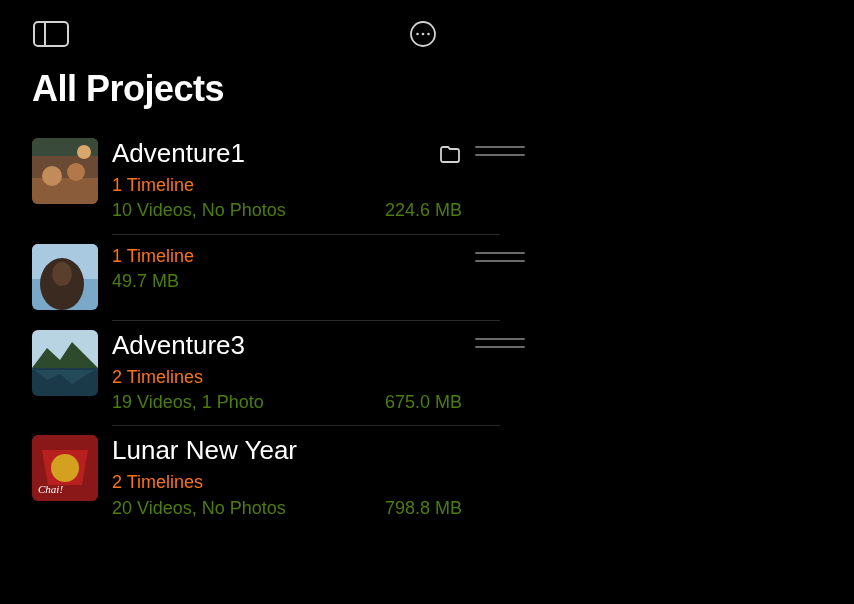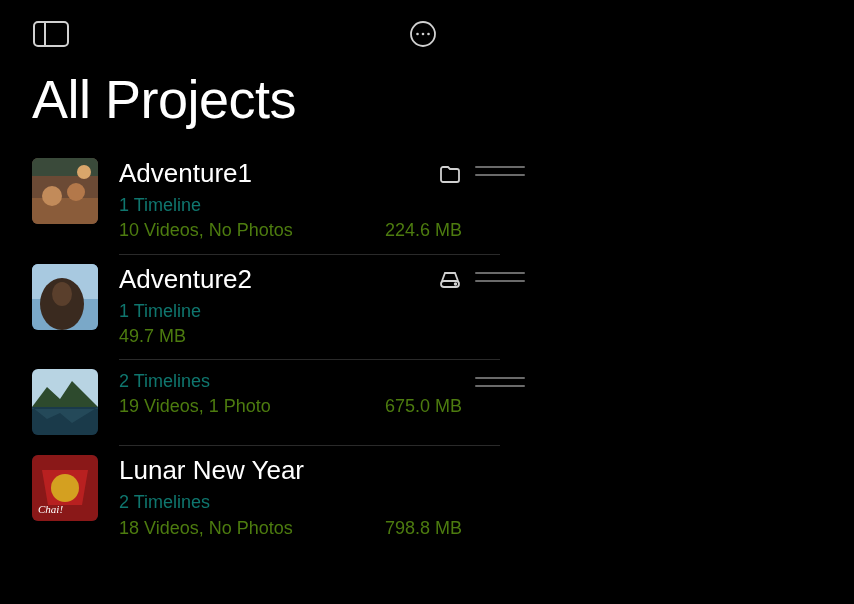--- a/index.html
+++ b/index.html
@@ -30,22 +30,22 @@
     .icon-btn {
       width: 38px;
       height: 28px;
       display: flex;
       align-items: center;
       justify-content: center;
       cursor: pointer;
       color: #d1d1d1;
     }
     .page-title {
-      font-size: 54px;
-      font-weight: 400;
+      font-size: 36px;
+      font-weight: 700;
       padding: 12px 32px 18px 32px;
       letter-spacing: -0.5px;
     }
     .project-list {
       width: 530px;
       padding-left: 32px;
     }
     .project-row {
       display: flex;
       align-items: flex-start;
@@ -60,21 +60,21 @@
       left: 0;
       right: -30px;
       height: 1px;
       background: #2a2a2a;
     }
     .thumb {
       width: 66px;
       height: 66px;
       border-radius: 6px;
       flex-shrink: 0;
-      margin-right: 21px;
+      margin-right: 14px;
       background: #0f172a;
       overflow: hidden;
       position: relative;
     }
     .thumb svg {
       width: 100%;
       height: 100%;
       display: block;
     }
     .row-content {
@@ -98,21 +98,21 @@
     }
     .storage-icon {
       width: 24px;
       height: 24px;
       color: #d1d1d1;
       flex-shrink: 0;
       margin-left: 8px;
     }
     .project-sub {
       font-size: 18px;
-      color: #0f766e;
+      color: #f97316;
       line-height: 1.4;
     }
     .media-row {
       display: flex;
       justify-content: space-between;
       align-items: baseline;
       font-size: 18px;
       color: #4d7c0f;
       line-height: 1.4;
     }
@@ -204,30 +204,20 @@
   <div class="project-row">
     <div class="thumb">
       <svg viewBox="0 0 66 66" preserveAspectRatio="xMidYMid slice">
         <rect width="66" height="66" fill="#7aa8c8"></rect>
         <rect x="0" y="0" width="66" height="35" fill="#a8c9e0"></rect>
         <ellipse cx="30" cy="40" rx="22" ry="26" fill="#3a2a1f"></ellipse>
         <ellipse cx="30" cy="30" rx="10" ry="12" fill="#5a3f2c"></ellipse>
       </svg>
     </div>
     <div class="row-content">
-      <div class="project-name">
-        <span class="project-name-text">Adventure2</span>
-        <span class="storage-icon">
-          <svg width="24" height="24" viewBox="0 0 24 24" fill="none" stroke="currentColor" stroke-width="1.8">
-            <path d="M4 14 l3 -8 h10 l3 8"></path>
-            <rect x="3" y="14" width="18" height="6" rx="3"></rect>
-            <circle cx="17.5" cy="17" r="0.8" fill="currentColor"></circle>
-          </svg>
-        </span>
-      </div>
       <div class="project-sub">1 Timeline</div>
       <div class="media-row">
         <span class="size">49.7 MB</span>
       </div>
     </div>
     <div class="handle-col">
       <div class="handle">
         <div class="handle-line"></div>
         <div class="handle-line"></div>
       </div>
@@ -237,20 +227,23 @@
   <div class="project-row">
     <div class="thumb">
       <svg viewBox="0 0 66 66" preserveAspectRatio="xMidYMid slice">
         <rect width="66" height="38" fill="#b8d4e3"></rect>
         <polygon points="0,38 15,18 28,30 40,12 66,38" fill="#2d4a2d"></polygon>
         <rect x="0" y="38" width="66" height="28" fill="#1a3a4a"></rect>
         <polygon points="0,38 15,50 28,44 40,54 66,38 66,40 0,40" fill="#2a5060" opacity="0.7"></polygon>
       </svg>
     </div>
     <div class="row-content">
+      <div class="project-name">
+        <span class="project-name-text">Adventure3</span>
+      </div>
       <div class="project-sub">2 Timelines</div>
       <div class="media-row">
         <span>19 Videos, 1 Photo</span>
         <span class="size">675.0 MB</span>
       </div>
     </div>
     <div class="handle-col">
       <div class="handle">
         <div class="handle-line"></div>
         <div class="handle-line"></div>
@@ -266,21 +259,21 @@
         <circle cx="33" cy="33" r="14" fill="#d4a020"></circle>
         <text x="6" y="58" font-size="11" font-style="italic" fill="#fff" font-family="cursive">Chai!</text>
       </svg>
     </div>
     <div class="row-content">
       <div class="project-name">
         <span class="project-name-text">Lunar New Year</span>
       </div>
       <div class="project-sub">2 Timelines</div>
       <div class="media-row">
-        <span>18 Videos, No Photos</span>
+        <span>20 Videos, No Photos</span>
         <span class="size">798.8 MB</span>
       </div>
     </div>
     <div class="handle-col">
       <div class="handle" style="visibility:hidden">
         <div class="handle-line"></div>
         <div class="handle-line"></div>
       </div>
     </div>
   </div>

